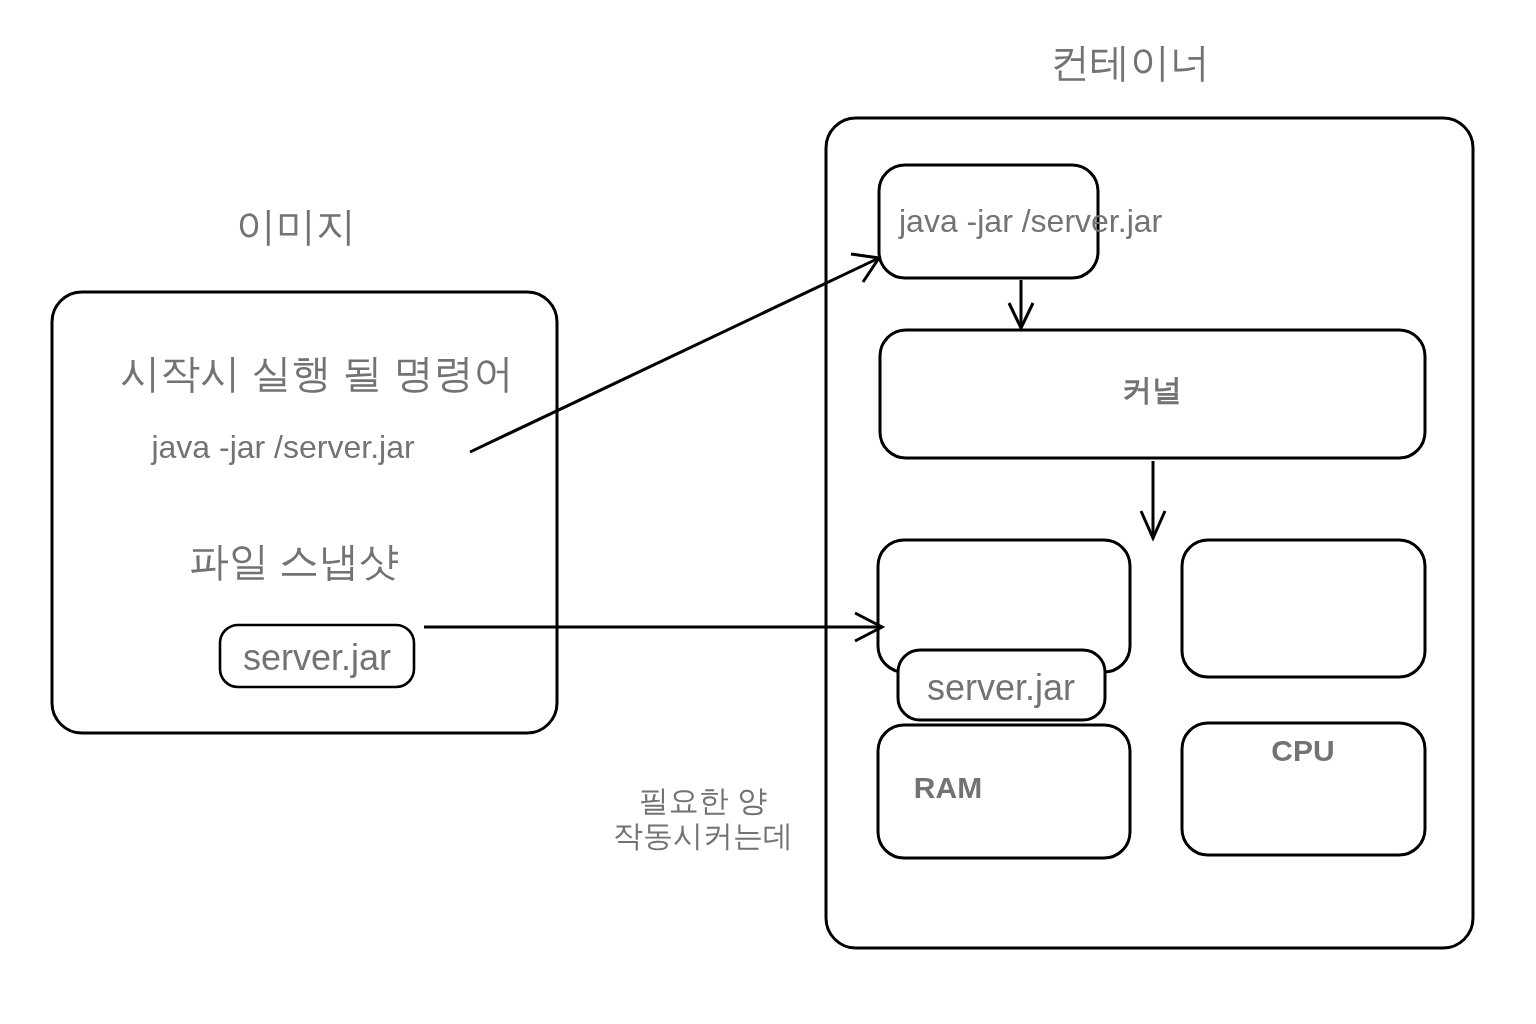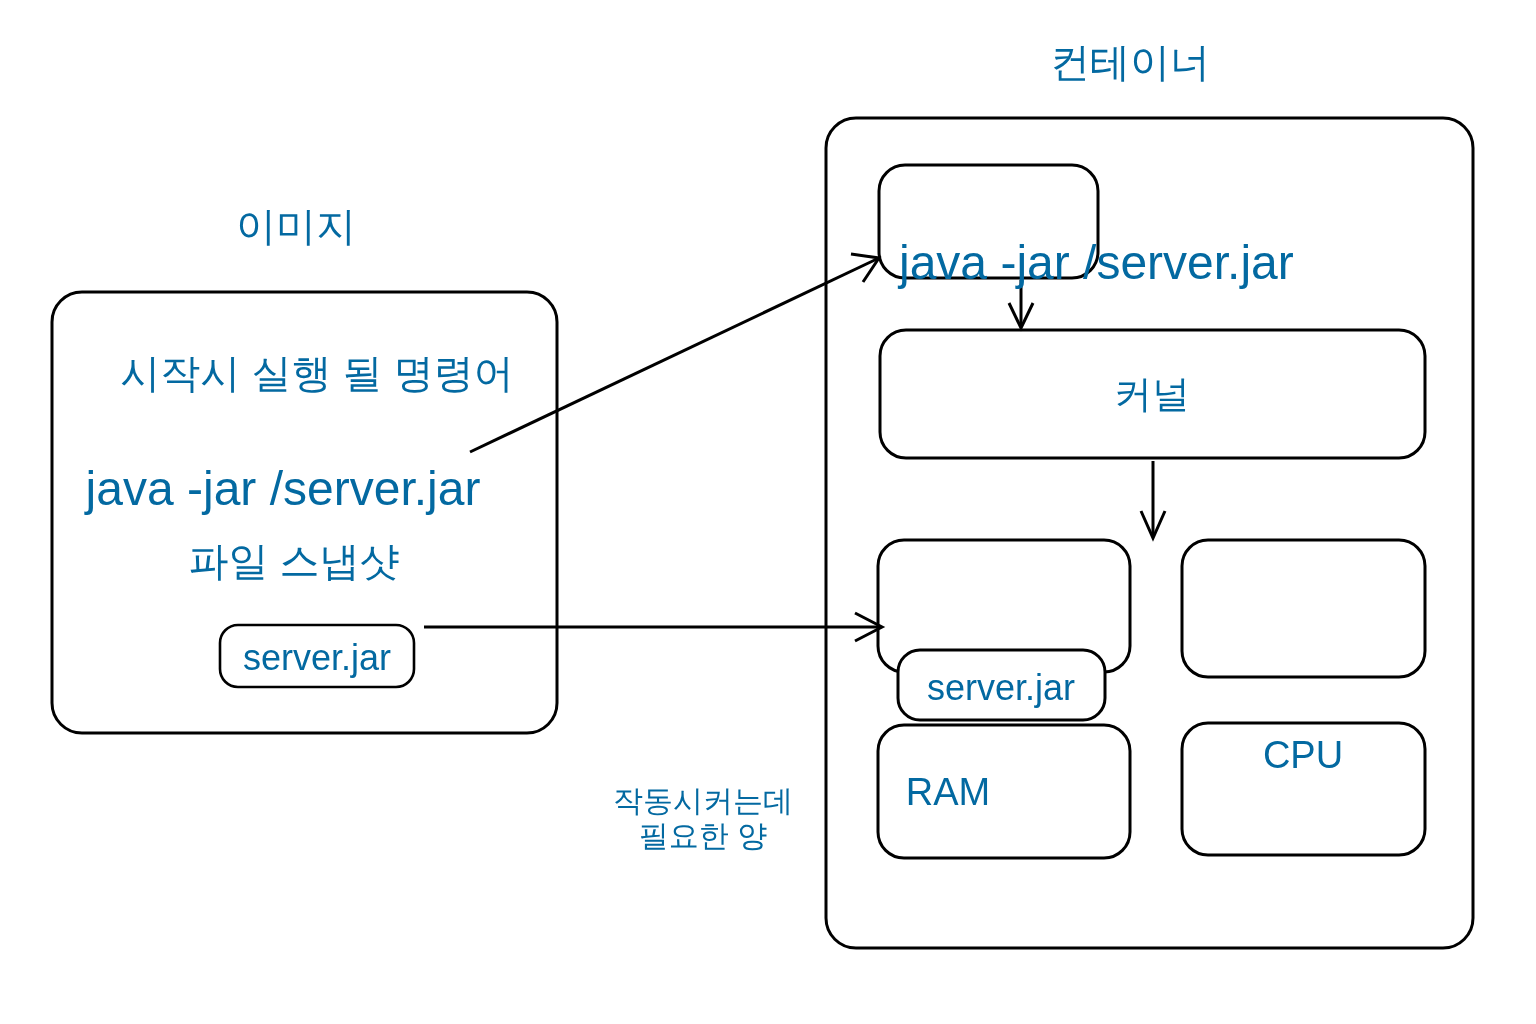--- a/index.html
+++ b/index.html
@@ -42,33 +42,33 @@
     fill: none;
   }
   .arrow-head {
     stroke: #000000;
     stroke-width: 3;
     fill: none;
     stroke-linecap: butt;
   }
   .lbl {
     position: absolute;
-    color: #0369a1;
+    color: #737373;
     white-space: nowrap;
     font-family: "Liberation Sans", "DejaVu Sans", sans-serif;
     line-height: 1.18;
   }
   .lbl-center {
     transform: translateX(-50%);
     text-align: center;
   }
   .title-text   { font-size: 40px; }
   .heading-text { font-size: 40px; }
-  .mono-text    { font-size: 48px; margin-top: 32px; }
-  .box-text     { font-size: 38px; }
+  .mono-text    { font-size: 32px; }
+  .box-text     { font-size: 30px; font-weight: bold; }
   .pill-text    { font-size: 36px; }
   .note-text    { font-size: 30px; text-align: center; }
 </style>
 </head>
 <body>
 
 <div id="diagram-root">
 
   <svg class="diagram-canvas" viewBox="0 0 1536 1024">
 
@@ -113,36 +113,36 @@
     </g>
 
   </svg>
 
   <div class="lbl lbl-center title-text" style="left:296px; top:203px;">이미지</div>
 
   <div class="lbl lbl-center heading-text" style="left:317px; top:350px;">시작시 실행 될 명령어</div>
 
   <div class="lbl lbl-center mono-text" style="left:283px; top:429px;">java -jar /server.jar</div>
 
-  <div class="lbl lbl-center heading-text" style="left:294px; top:538px;">파일 스냅샷</div>
+  <div class="lbl lbl-center heading-text" style="left:294px; top:538px;font-family:Liberation Serif, serif;">파일 스냅샷</div>
 
   <div class="lbl lbl-center pill-text" style="left:317px; top:637px;">server.jar</div>
 
   <div class="lbl lbl-center title-text" style="left:1130px; top:39px;">컨테이너</div>
 
   <div class="lbl mono-text" style="left:899px; top:203px;">java -jar /server.jar</div>
 
   <div class="lbl lbl-center box-text" style="left:1152px; top:372px;">커널</div>
 
 
   <div class="lbl lbl-center pill-text" style="left:1001px; top:667px;">server.jar</div>
 
 
   <div class="lbl lbl-center box-text" style="left:948px; top:770px;">RAM</div>
 
   <div class="lbl lbl-center box-text" style="left:1303px; top:733px;">CPU</div>
 
   <div class="lbl lbl-center note-text" style="left:703px; top:783px;">
+    <div>필요한 양</div>
     <div>작동시커는데</div>
-    <div>필요한 양</div>
   </div>
 
 </div>
 
 </body></html>

